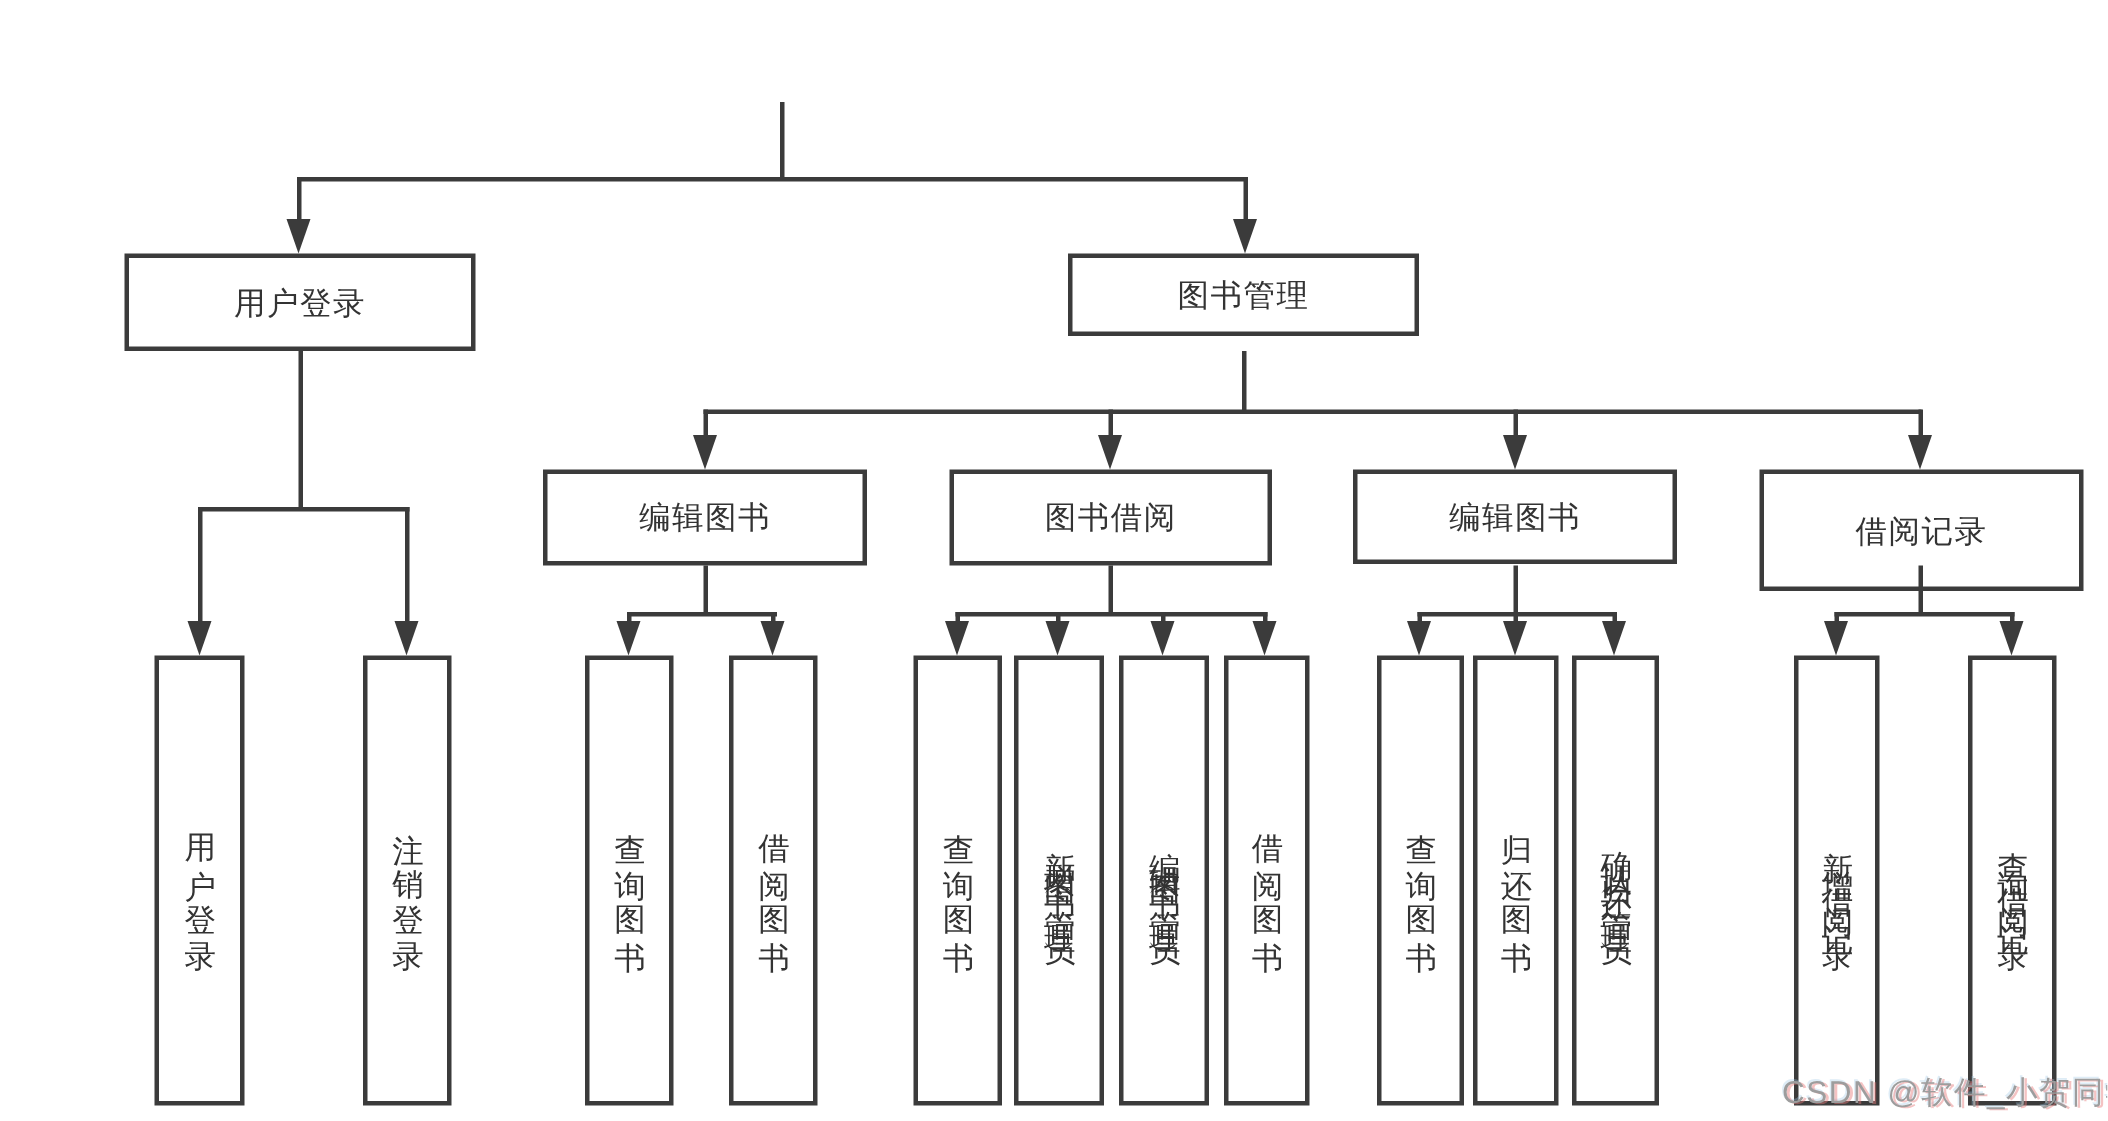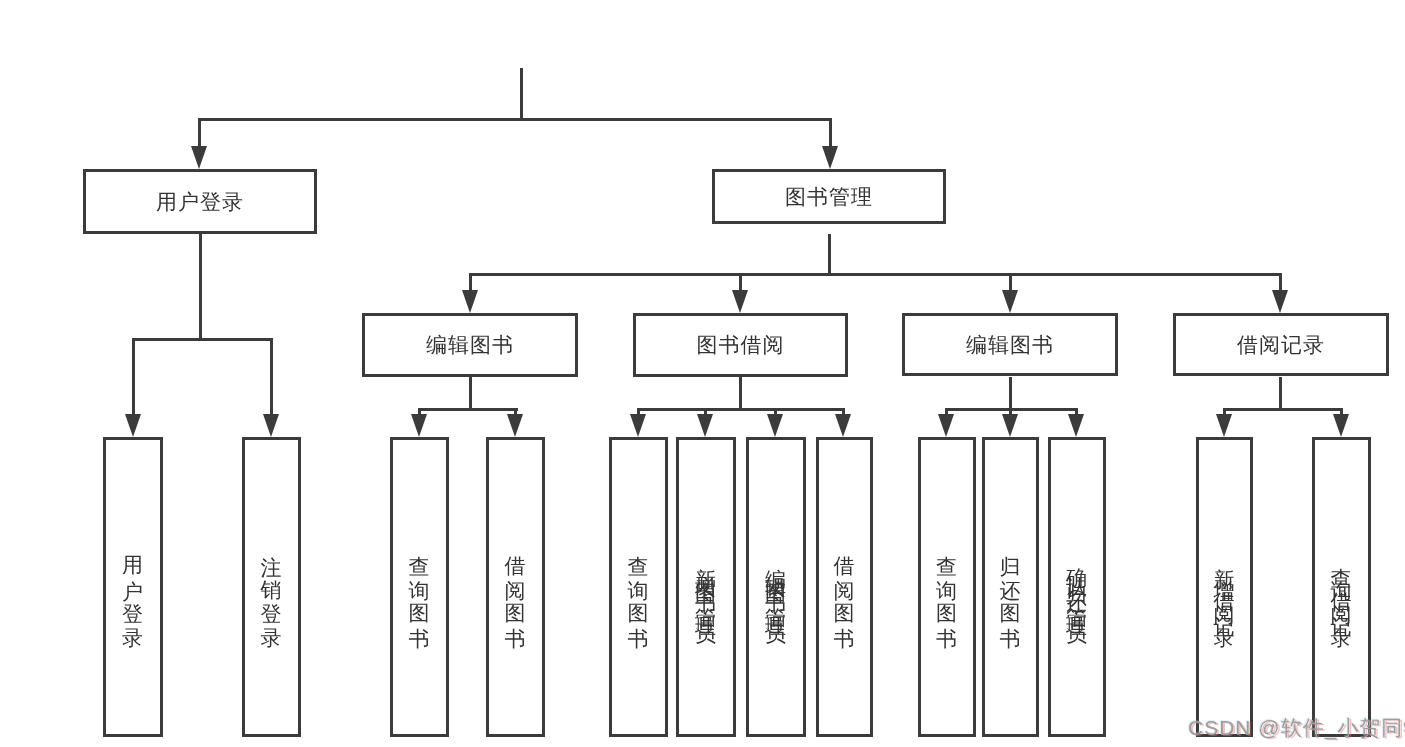--- a/index.html
+++ b/index.html
@@ -65,21 +65,21 @@
 
   <div class="box" style="left:362px;top:313px;width:216px;height:64px">
     <span class="label">编辑图书</span>
   </div>
   <div class="box" style="left:633px;top:313px;width:215px;height:64px">
     <span class="label">图书借阅</span>
   </div>
   <div class="box" style="left:902px;top:313px;width:216px;height:63px">
     <span class="label">编辑图书</span>
   </div>
-  <div class="box" style="left:1173px;top:313px;width:216px;height:63px">
+  <div class="box" style="left:1173px;top:313px;width:216px;height:81px">
     <span class="label">借阅记录</span>
   </div>
 
   <div class="box vbox v4" style="left:103px;top:437px;width:60px;height:300px">
     <span class="label">用户登录</span>
   </div>
   <div class="box vbox v4" style="left:242px;top:437px;width:59px;height:300px">
     <span class="label">注销登录</span>
   </div>
 

